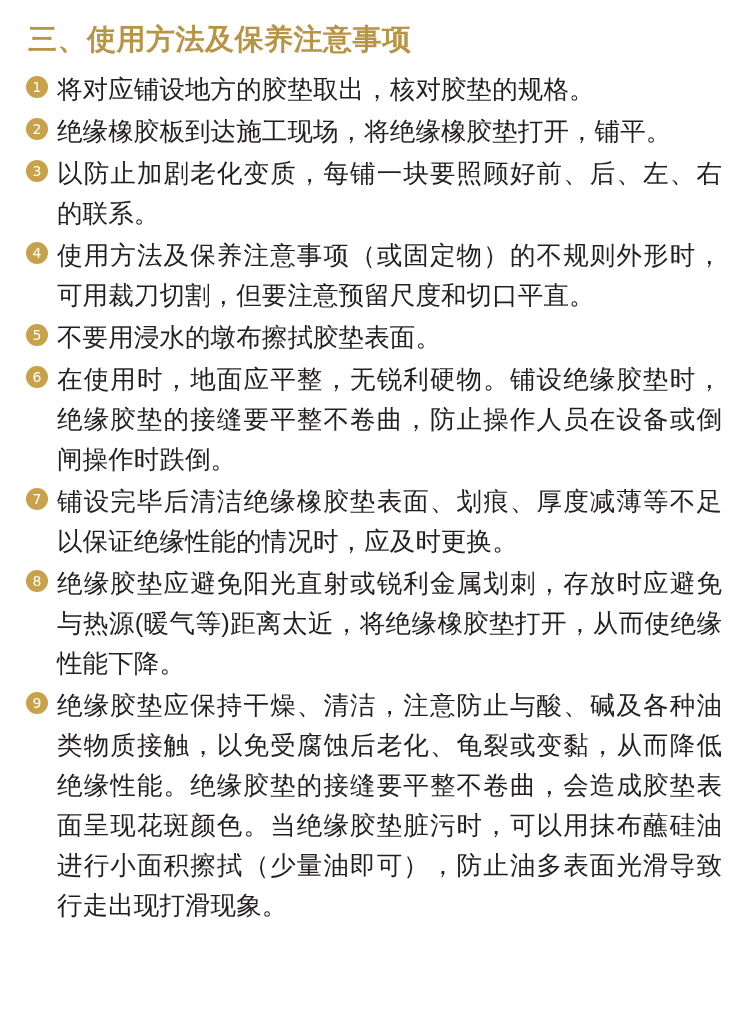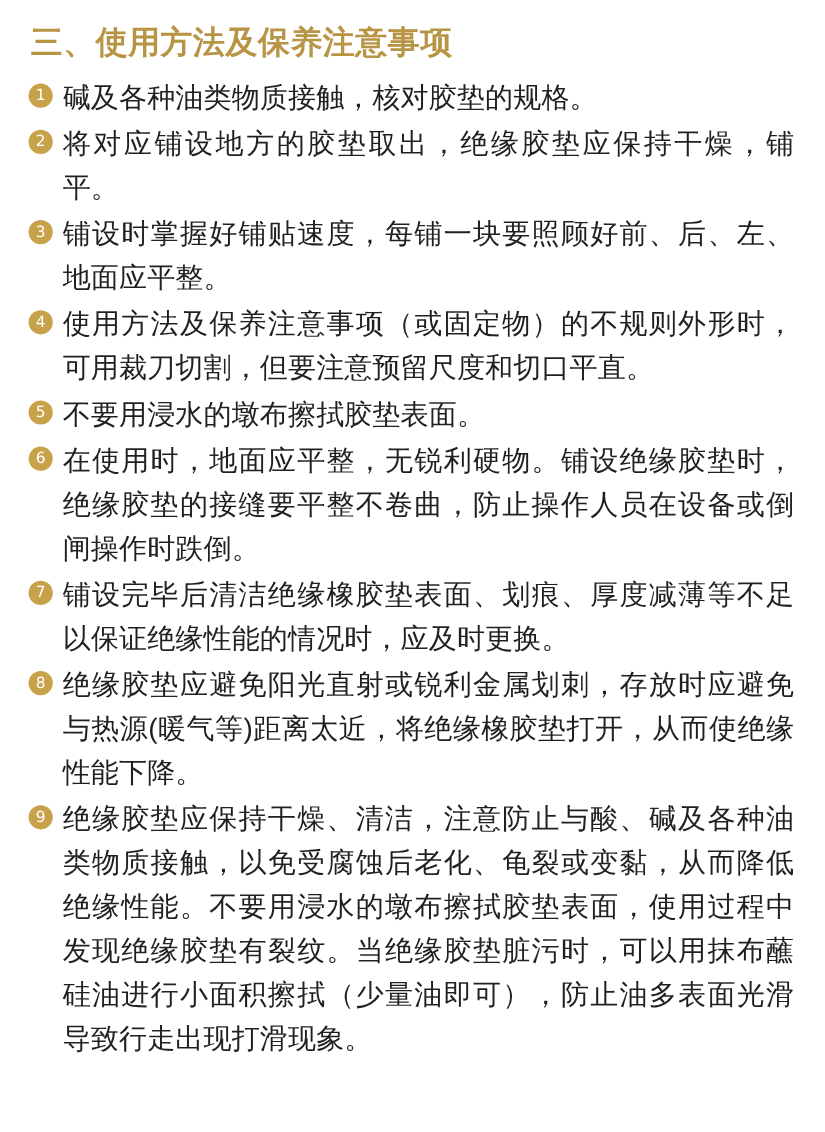--- a/index.html
+++ b/index.html
@@ -71,31 +71,31 @@
 <body>
 
 <div class="page">
 
   <h2 class="section-title">三、使用方法及保养注意事项</h2>
 
   <ol class="item-list">
 
     <li class="item">
       <span class="marker">1</span>
-      <span class="item-text">碱及各种油类物质接触，核对胶垫的规格。</span>
+      <span class="item-text">将对应铺设地方的胶垫取出，核对胶垫的规格。</span>
     </li>
 
     <li class="item">
       <span class="marker">2</span>
-      <span class="item-text">将对应铺设地方的胶垫取出，绝缘胶垫应保持干燥，铺平。</span>
+      <span class="item-text">绝缘橡胶板到达施工现场，将绝缘橡胶垫打开，铺平。</span>
     </li>
 
     <li class="item">
       <span class="marker">3</span>
-      <span class="item-text">铺设时掌握好铺贴速度，每铺一块要照顾好前、后、左、地面应平整。</span>
+      <span class="item-text">以防止加剧老化变质，每铺一块要照顾好前、后、左、右的联系。</span>
     </li>
 
     <li class="item">
       <span class="marker">4</span>
       <span class="item-text">使用方法及保养注意事项（或固定物）的不规则外形时，可用裁刀切割，但要注意预留尺度和切口平直。</span>
     </li>
 
     <li class="item">
       <span class="marker">5</span>
       <span class="item-text">不要用浸水的墩布擦拭胶垫表面。</span>
@@ -111,17 +111,17 @@
       <span class="item-text">铺设完毕后清洁绝缘橡胶垫表面、划痕、厚度减薄等不足以保证绝缘性能的情况时，应及时更换。</span>
     </li>
 
     <li class="item">
       <span class="marker">8</span>
       <span class="item-text">绝缘胶垫应避免阳光直射或锐利金属划刺，存放时应避免与热源(暖气等)距离太近，将绝缘橡胶垫打开，从而使绝缘性能下降。</span>
     </li>
 
     <li class="item">
       <span class="marker">9</span>
-      <span class="item-text">绝缘胶垫应保持干燥、清洁，注意防止与酸、碱及各种油类物质接触，以免受腐蚀后老化、龟裂或变黏，从而降低绝缘性能。不要用浸水的墩布擦拭胶垫表面，使用过程中发现绝缘胶垫有裂纹。当绝缘胶垫脏污时，可以用抹布蘸硅油进行小面积擦拭（少量油即可），防止油多表面光滑导致行走出现打滑现象。</span>
+      <span class="item-text">绝缘胶垫应保持干燥、清洁，注意防止与酸、碱及各种油类物质接触，以免受腐蚀后老化、龟裂或变黏，从而降低绝缘性能。绝缘胶垫的接缝要平整不卷曲，会造成胶垫表面呈现花斑颜色。当绝缘胶垫脏污时，可以用抹布蘸硅油进行小面积擦拭（少量油即可），防止油多表面光滑导致行走出现打滑现象。</span>
     </li>
 
   </ol>
 </div>
 
 </body></html>

